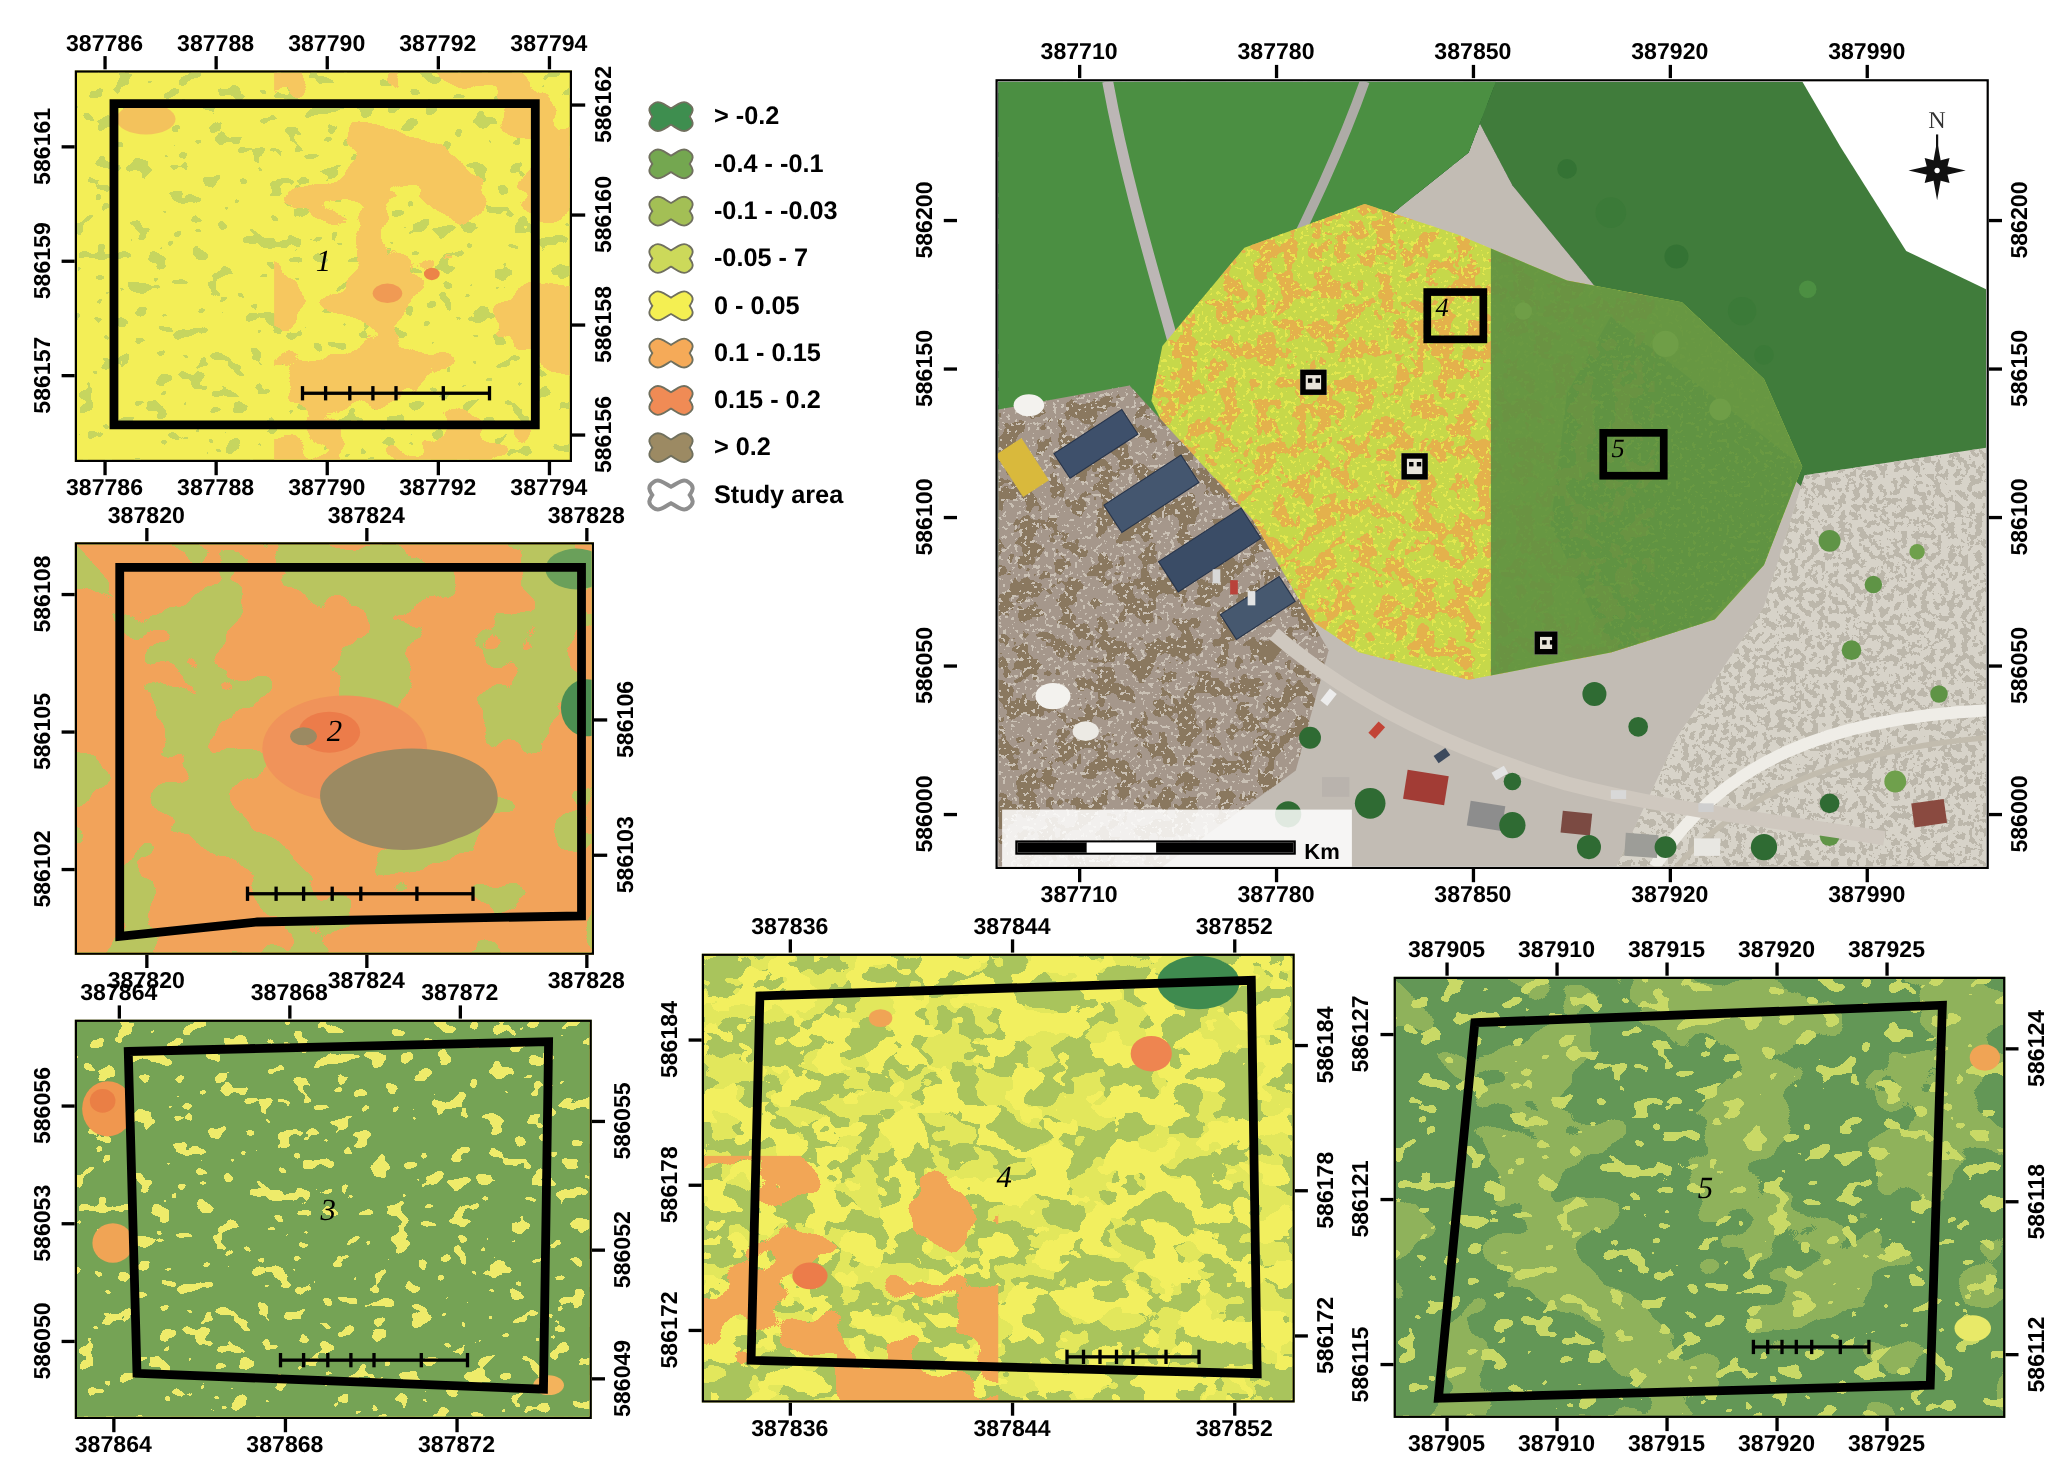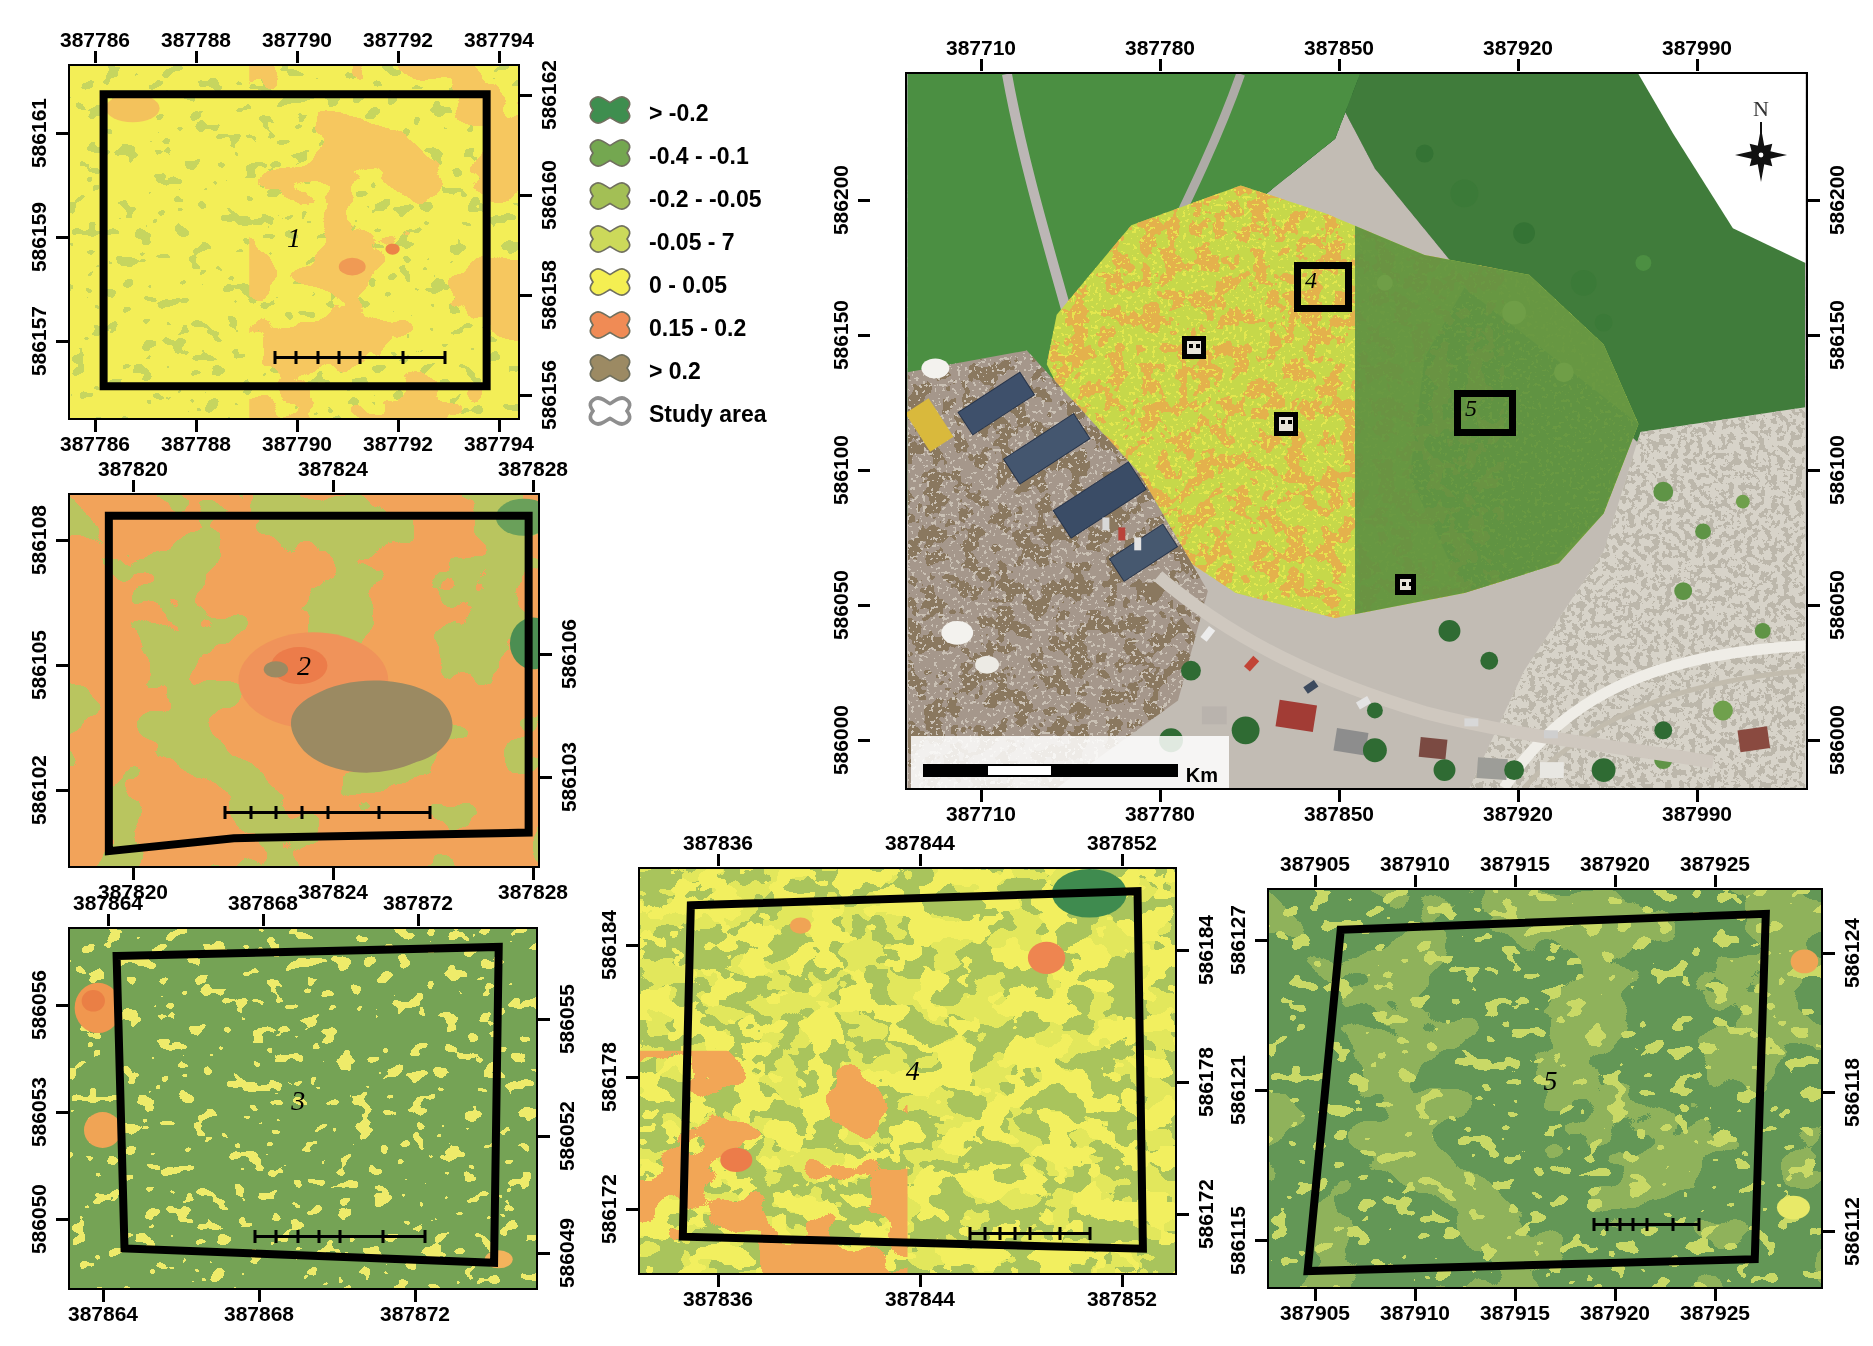--- a/index.html
+++ b/index.html
@@ -36,21 +36,21 @@
   
   .mapnum{position:absolute;font:italic 28px "Liberation Serif",serif;transform:translate(-50%,-50%);}
   .marker{position:absolute;border:7px solid #000;box-sizing:border-box;}
   .marker .mlab{position:absolute;left:4px;top:-2px;font:italic 24px "Liberation Serif",serif;}
   .sqmarker{position:absolute;border:5px solid #000;box-sizing:border-box;background:#e8e4da;}
   .sqmarker::after{content:"";position:absolute;left:2px;top:3px;width:4px;height:4px;background:#000;box-shadow:7px 0 0 #000;}
   
   .legend{position:absolute;left:585px;top:78px;width:250px;}
   .leg-title div{font-weight:bold;font-size:28px;line-height:49px;white-space:nowrap;}
   .leg-items{margin-top:6px;}
-  .leg-row{display:flex;align-items:flex-end;height:43px;}
+  .leg-row{display:flex;align-items:center;height:43px;}
   .leg-row svg{width:50px;height:34px;flex:0 0 auto;margin-right:14px;}
   .leg-row svg path{stroke:#70705e;stroke-width:1.6;}
   .leg-row svg.outlined path{stroke:#8e8e8e;stroke-width:3.4;}
   .leg-row .leg-lab{font-weight:bold;font-size:23px;white-space:nowrap;}
   
   .msb{position:absolute;left:4px;top:662px;width:318px;height:54px;background:rgba(255,255,255,.85);}
   .msb-inner{position:absolute;left:12px;top:2px;width:255px;}
   .msb-lab{position:relative;height:24px;font-weight:bold;font-size:20px;}
   .msb-lab span{position:absolute;transform:translateX(-50%);white-space:nowrap;}
   .msb-lab span:nth-child(1){left:0;}
@@ -143,33 +143,39 @@
         <div class="leg-row">
         <svg viewBox="0 0 46 32" style="color: rgb(116, 167, 80);">
           <path fill="currentColor" d="M8,5 C13,1 19,7 23,9 C27,7 33,1 38,5 C44,9 41,13 39,16 C41,19 44,23 38,27 C33,31 27,25 23,23 C19,25 13,31 8,27 C2,23 5,19 7,16 C5,13 2,9 8,5 Z"></path>
         </svg>
         <span class="leg-lab">-0.4 - -0.1</span>
       </div>
         <div class="leg-row">
         <svg viewBox="0 0 46 32" style="color: rgb(163, 191, 85);">
           <path fill="currentColor" d="M8,5 C13,1 19,7 23,9 C27,7 33,1 38,5 C44,9 41,13 39,16 C41,19 44,23 38,27 C33,31 27,25 23,23 C19,25 13,31 8,27 C2,23 5,19 7,16 C5,13 2,9 8,5 Z"></path>
         </svg>
-        <span class="leg-lab">-0.2 - -0.05</span>
+        <span class="leg-lab">-0.1 - -0.03</span>
       </div>
         <div class="leg-row">
         <svg viewBox="0 0 46 32" style="color: rgb(204, 217, 90);">
           <path fill="currentColor" d="M8,5 C13,1 19,7 23,9 C27,7 33,1 38,5 C44,9 41,13 39,16 C41,19 44,23 38,27 C33,31 27,25 23,23 C19,25 13,31 8,27 C2,23 5,19 7,16 C5,13 2,9 8,5 Z"></path>
         </svg>
         <span class="leg-lab">-0.05 - 7</span>
       </div>
         <div class="leg-row">
         <svg viewBox="0 0 46 32" style="color: rgb(244, 239, 82);">
           <path fill="currentColor" d="M8,5 C13,1 19,7 23,9 C27,7 33,1 38,5 C44,9 41,13 39,16 C41,19 44,23 38,27 C33,31 27,25 23,23 C19,25 13,31 8,27 C2,23 5,19 7,16 C5,13 2,9 8,5 Z"></path>
         </svg>
         <span class="leg-lab">0 - 0.05</span>
+      </div>
+        <div class="leg-row">
+        <svg viewBox="0 0 46 32" style="color: rgb(245, 170, 88);">
+          <path fill="currentColor" d="M8,5 C13,1 19,7 23,9 C27,7 33,1 38,5 C44,9 41,13 39,16 C41,19 44,23 38,27 C33,31 27,25 23,23 C19,25 13,31 8,27 C2,23 5,19 7,16 C5,13 2,9 8,5 Z"></path>
+        </svg>
+        <span class="leg-lab">0.1 - 0.15</span>
       </div>
         <div class="leg-row">
         <svg viewBox="0 0 46 32" style="color: rgb(240, 139, 85);">
           <path fill="currentColor" d="M8,5 C13,1 19,7 23,9 C27,7 33,1 38,5 C44,9 41,13 39,16 C41,19 44,23 38,27 C33,31 27,25 23,23 C19,25 13,31 8,27 C2,23 5,19 7,16 C5,13 2,9 8,5 Z"></path>
         </svg>
         <span class="leg-lab">0.15 - 0.2</span>
       </div>
         <div class="leg-row">
         <svg viewBox="0 0 46 32" style="color: rgb(156, 138, 99);">
           <path fill="currentColor" d="M8,5 C13,1 19,7 23,9 C27,7 33,1 38,5 C44,9 41,13 39,16 C41,19 44,23 38,27 C33,31 27,25 23,23 C19,25 13,31 8,27 C2,23 5,19 7,16 C5,13 2,9 8,5 Z"></path>

